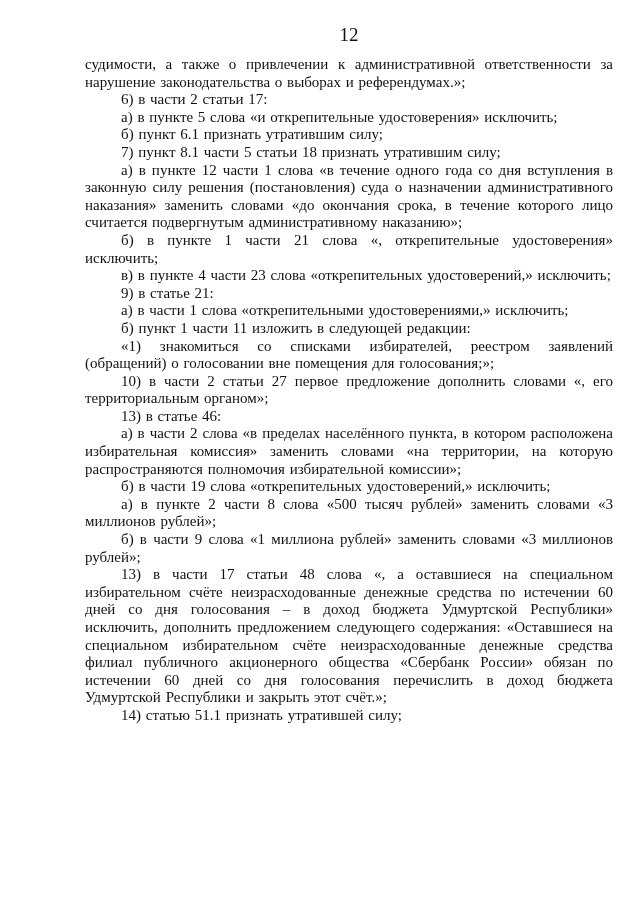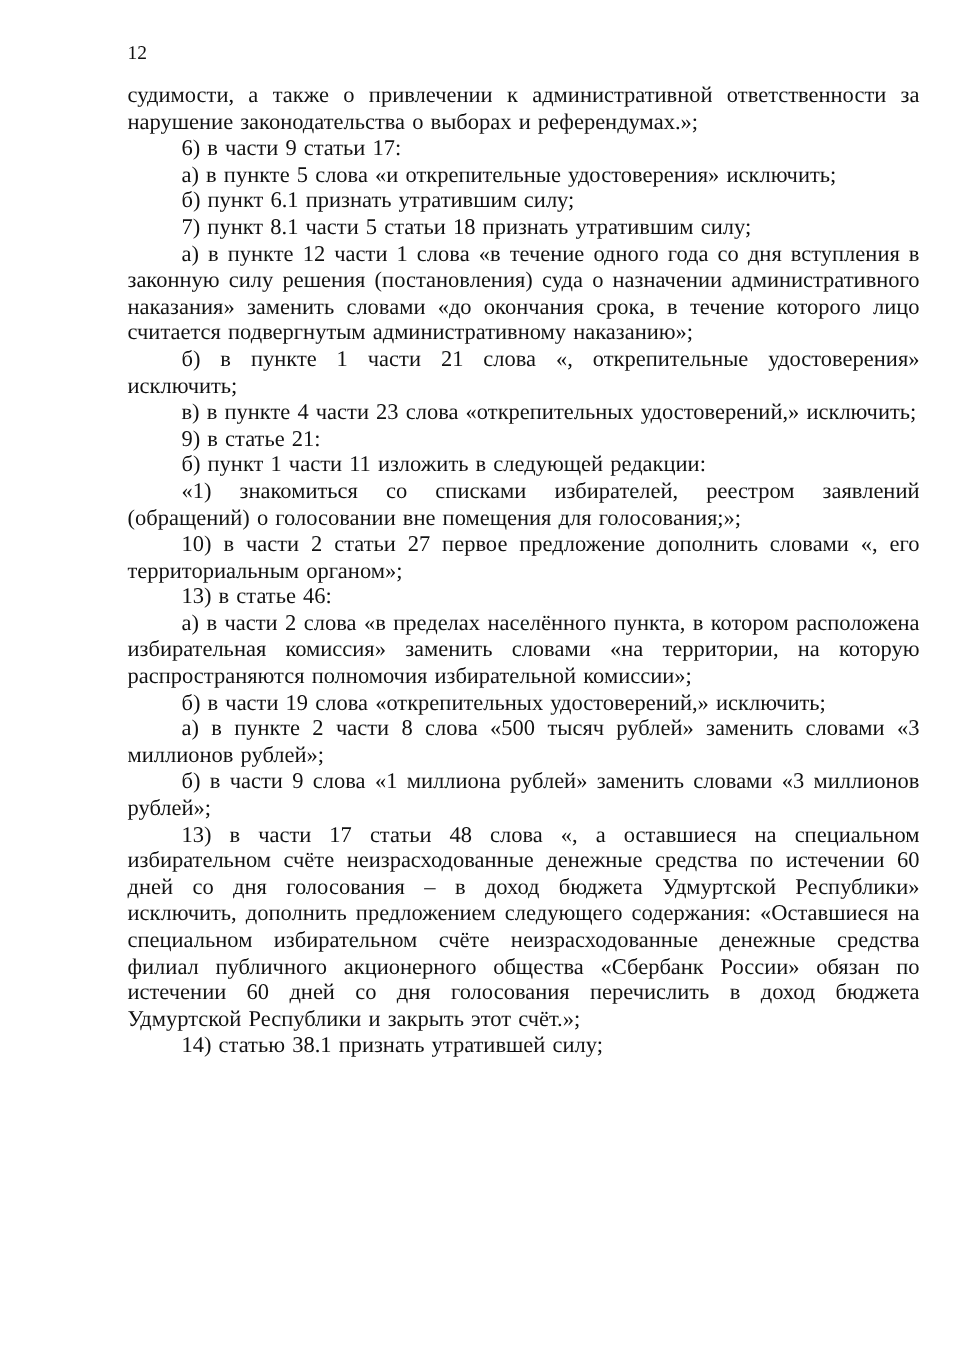--- a/index.html
+++ b/index.html
@@ -16,21 +16,22 @@
     font-family: "Liberation Serif", serif;
     color: #111111;
   }
   .content {
     position: absolute;
     top: 26px;
     left: 85px;
     width: 528px;
   }
   .page-number {
-    font-size: 13px;
+    text-align: center;
+    font-size: 19px;
     line-height: 17px;
     margin-bottom: 13px;
   }
   .doc-body p {
     margin: 0;
     font-size: 15px;
     line-height: 17.6px;
     text-align: justify;
     word-spacing: 1px;
   }
@@ -39,33 +40,34 @@
   }
 </style>
 </head>
 <body>
 
 <div class="page">
   <div class="content">
     <div class="page-number">12</div>
     <div class="doc-body" id="paragraphs">
         <p class="">судимости, а также о привлечении к административной ответственности за нарушение законодательства о выборах и референдумах.»;</p>
-        <p class="indent">6) в части 9 статьи 17:</p>
+        <p class="indent">6) в части 2 статьи 17:</p>
         <p class="indent">а) в пункте 5 слова «и открепительные удостоверения» исключить;</p>
         <p class="indent">б) пункт 6.1 признать утратившим силу;</p>
         <p class="indent">7) пункт 8.1 части 5 статьи 18 признать утратившим силу;</p>
         <p class="indent">а) в пункте 12 части 1 слова «в течение одного года со дня вступления в законную силу решения (постановления) суда о назначении административного наказания» заменить словами «до окончания срока, в течение которого лицо считается подвергнутым административному наказанию»;</p>
         <p class="indent">б) в пункте 1 части 21 слова «, открепительные удостоверения» исключить;</p>
         <p class="indent">в) в пункте 4 части 23 слова «открепительных удостоверений,» исключить;</p>
         <p class="indent">9) в статье 21:</p>
+        <p class="indent">а) в части 1 слова «открепительными удостоверениями,» исключить;</p>
         <p class="indent">б) пункт 1 части 11 изложить в следующей редакции:</p>
         <p class="indent">«1) знакомиться со списками избирателей, реестром заявлений (обращений) о голосовании вне помещения для голосования;»;</p>
         <p class="indent">10) в части 2 статьи 27 первое предложение дополнить словами «, его территориальным органом»;</p>
         <p class="indent">13) в статье 46:</p>
         <p class="indent">а) в части 2 слова «в пределах населённого пункта, в котором расположена избирательная комиссия» заменить словами «на территории, на которую распространяются полномочия избирательной комиссии»;</p>
         <p class="indent">б) в части 19 слова «открепительных удостоверений,» исключить;</p>
         <p class="indent">а) в пункте 2 части 8 слова «500 тысяч рублей» заменить словами «3 миллионов рублей»;</p>
         <p class="indent">б) в части 9 слова «1 миллиона рублей» заменить словами «3 миллионов рублей»;</p>
         <p class="indent">13) в части 17 статьи 48 слова «, а оставшиеся на специальном избирательном счёте неизрасходованные денежные средства по истечении 60 дней со дня голосования – в доход бюджета Удмуртской Республики» исключить, дополнить предложением следующего содержания: «Оставшиеся на специальном избирательном счёте неизрасходованные денежные средства филиал публичного акционерного общества «Сбербанк России» обязан по истечении 60 дней со дня голосования перечислить в доход бюджета Удмуртской Республики и закрыть этот счёт.»;</p>
-        <p class="indent">14) статью 38.1 признать утратившей силу;</p>
+        <p class="indent">14) статью 51.1 признать утратившей силу;</p>
       </div>
   </div>
 </div>
 
 </body></html>

